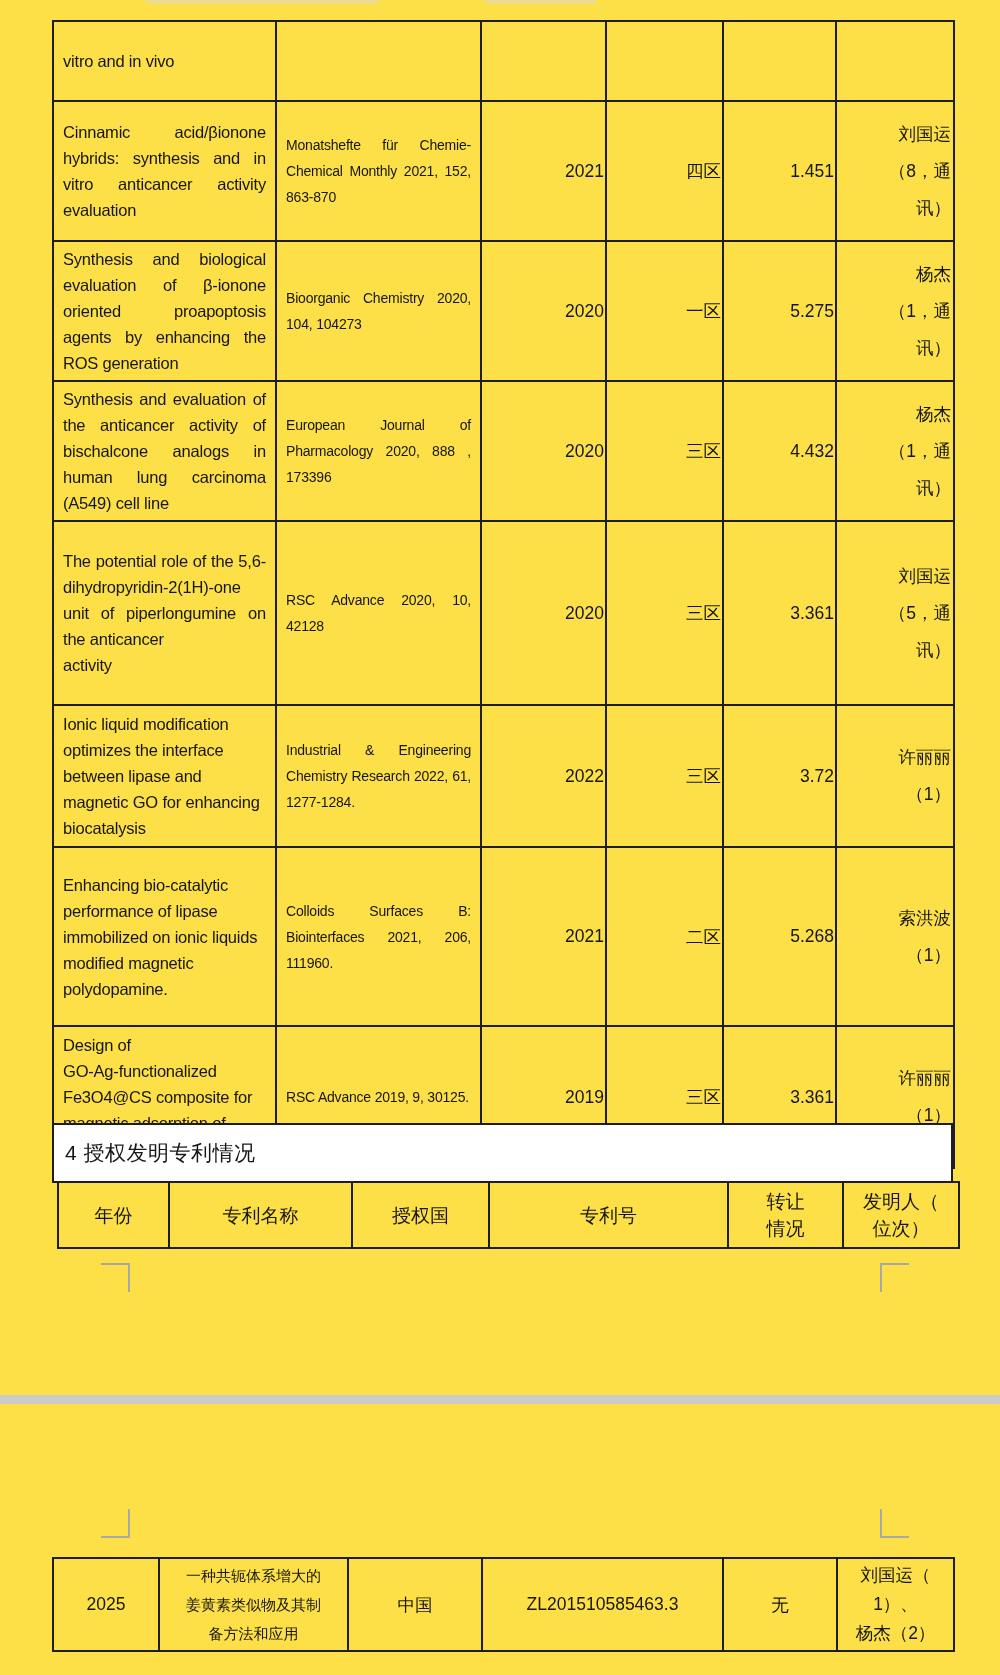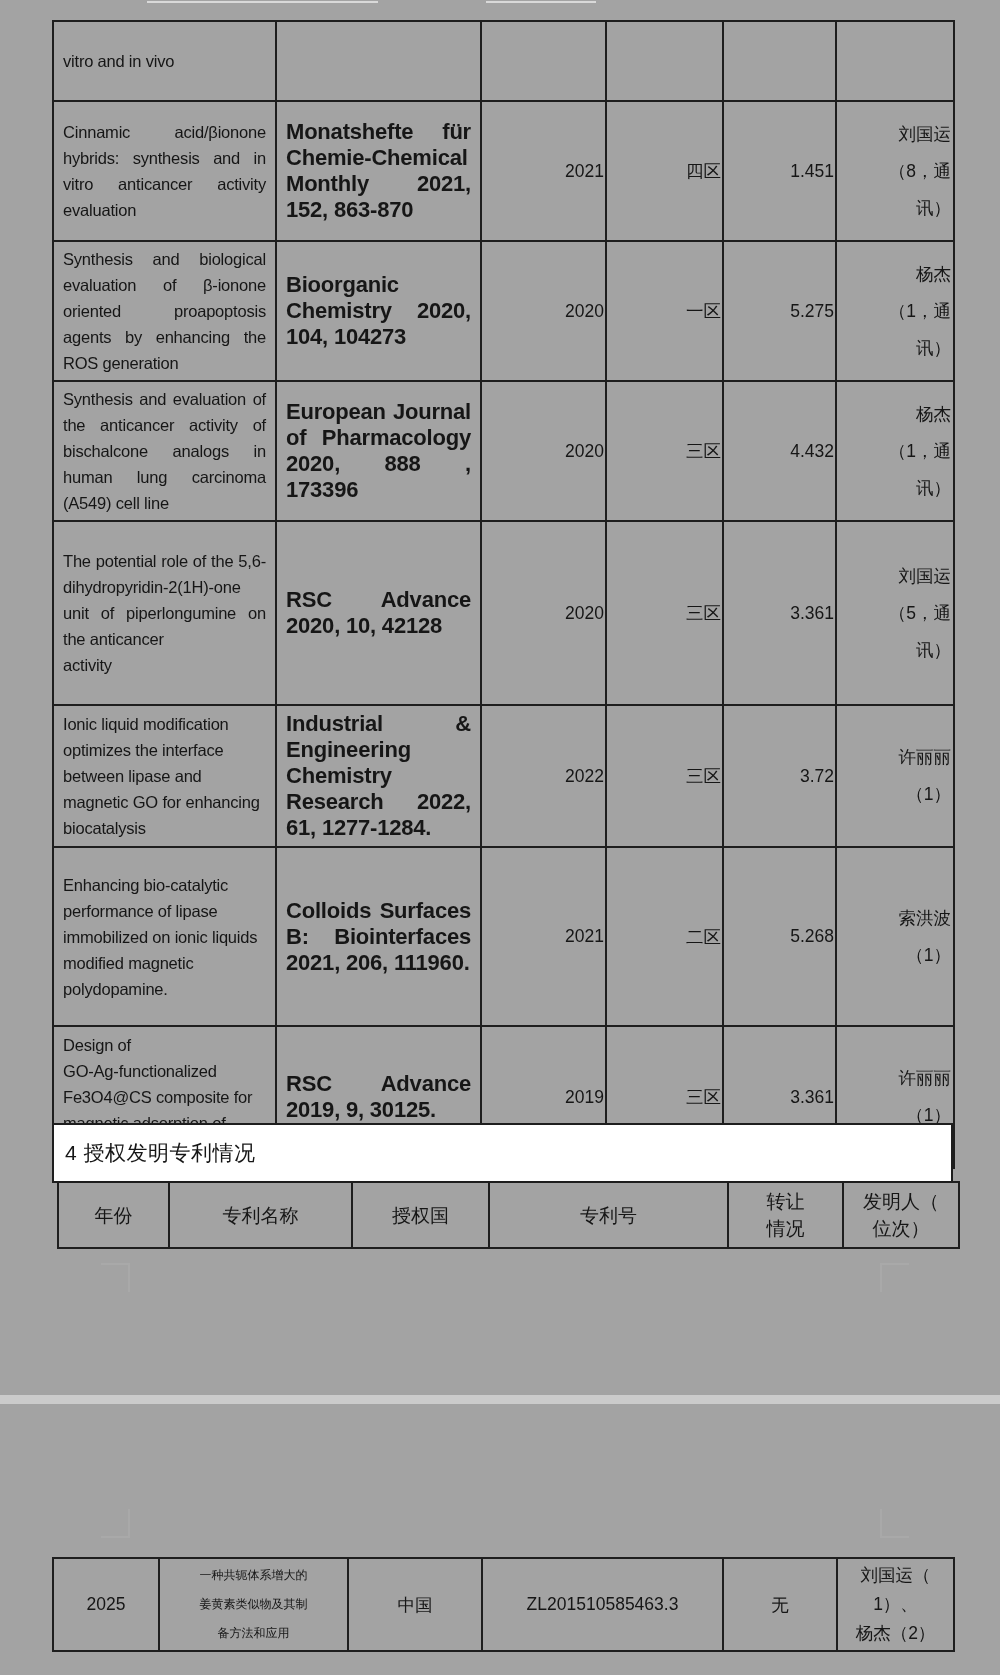--- a/index.html
+++ b/index.html
@@ -4,41 +4,40 @@
 <style>
   :root{
     --border:#1e1e1e;
     --text:#161616;
     --band:#cbcbcb;
     --mark:#a9a9a9;
     --ghost:#d9d9d9;
   }
   html,body{margin:0;padding:0;background:#ffffff;}
   .canvas{
-    position:relative;width:1000px;height:1675px;background:#a3a3a3;
+    position:relative;width:1000px;height:1675px;background:#fde047;
     font-family:"Liberation Sans","DejaVu Sans",sans-serif;
     color:var(--text);overflow:hidden;
   }
   table{border-collapse:collapse;table-layout:fixed;}
   td{border:2px solid var(--border);vertical-align:middle;overflow:hidden;}
 
   
   .pub-table{position:absolute;left:52px;top:20px;width:901px;}
   .pub-table col.c1{width:223px}.pub-table col.c2{width:205px}
   .pub-table col.c3{width:125px}.pub-table col.c4{width:117px}
   .pub-table col.c5{width:113px}.pub-table col.c6{width:118px}
   .cell-title{
     text-align:justify;padding:4px 9px;font-size:16.5px;line-height:26px;
     white-space:pre-line;letter-spacing:-0.2px;
   }
   .cell-title.left{text-align:left;}
   .cell-journal{
-    text-align:justify;padding:4px 9px;font-size:22px;line-height:26px;
+    text-align:justify;padding:4px 9px;font-size:14px;line-height:26px;
     letter-spacing:-0.2px;
-    font-weight:bold;
   }
   .cell-year,.cell-zone,.cell-if{text-align:right;font-size:17.5px;}
   .cell-author{
     text-align:right;font-size:17.5px;line-height:37px;white-space:pre-line;
     padding:2px 2px;
   }
   tr.hr0{height:80px} tr.hr1{height:140px} tr.hr2{height:112px}
   tr.hr3{height:140px} tr.hr4{height:184px} tr.hr5{height:142px}
   tr.hr6{height:179px} tr.hr7{height:142px}
 
@@ -68,21 +67,21 @@
   .corner.tr1{left:880px;top:1263px;border-top:2px solid var(--mark);border-left:2px solid var(--mark);}
   .corner.bl2{left:101px;top:1509px;border-bottom:2px solid var(--mark);border-right:2px solid var(--mark);}
   .corner.br2{left:880px;top:1509px;border-bottom:2px solid var(--mark);border-left:2px solid var(--mark);}
 
   
   .patent-row-table{position:absolute;left:52px;top:1557px;width:901px;}
   .patent-row-table col.c1{width:106px}.patent-row-table col.c2{width:189px}
   .patent-row-table col.c3{width:134px}.patent-row-table col.c4{width:241px}
   .patent-row-table col.c5{width:114px}.patent-row-table col.c6{width:117px}
   .patent-row-table td{height:85px;text-align:center;font-size:17.5px;white-space:pre-line;}
-  .patent-row-table .cell-patent-name{font-size:12px;line-height:29px;padding:2px 20px;}
+  .patent-row-table .cell-patent-name{font-size:15px;line-height:29px;padding:2px 20px;}
   .patent-row-table .cell-inventors{line-height:29px;border-radius:15px;}
 </style>
 </head>
 <body>
 
 <div class="canvas">
 
   <div class="ghost-line" style="left:147px;top:1px;width:231px;"></div>
   <div class="ghost-line" style="left:486px;top:1px;width:110px;"></div>
 

